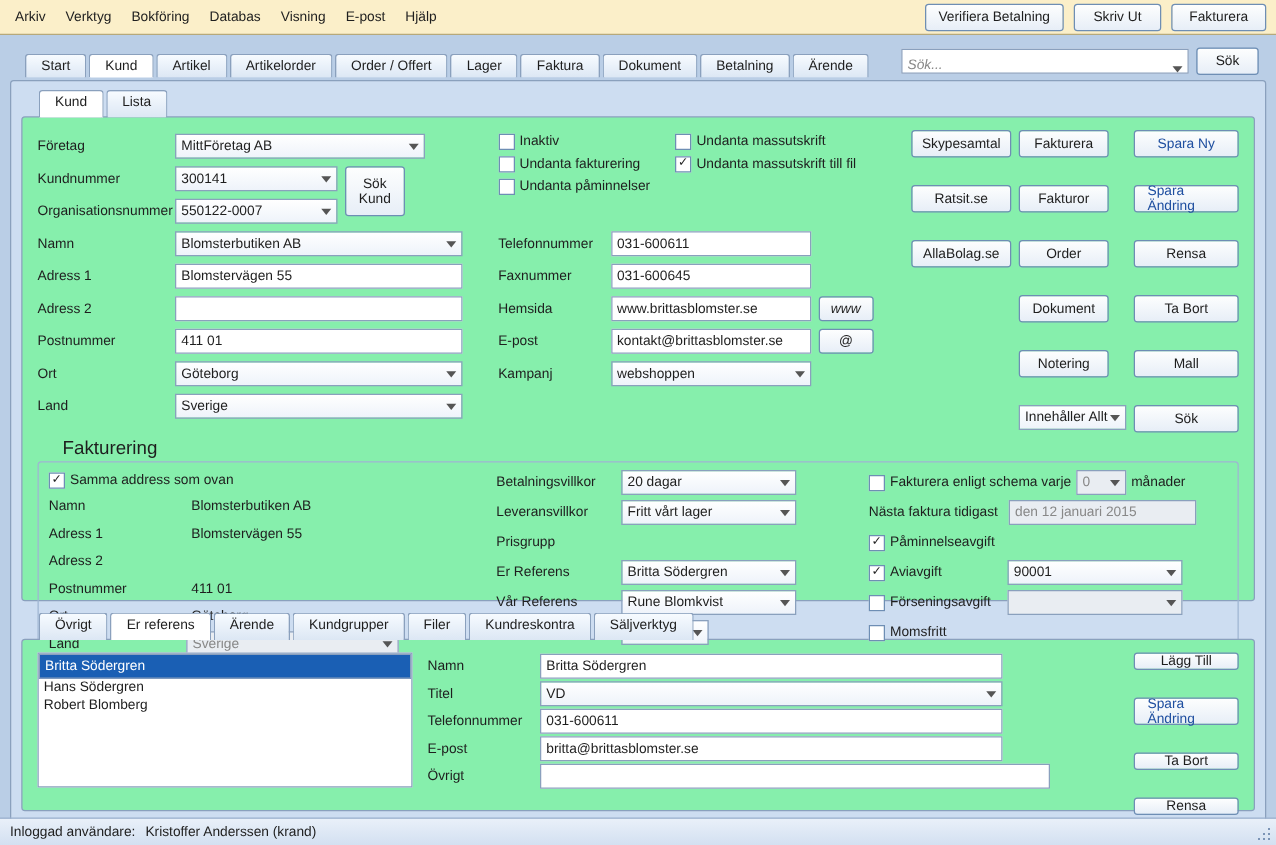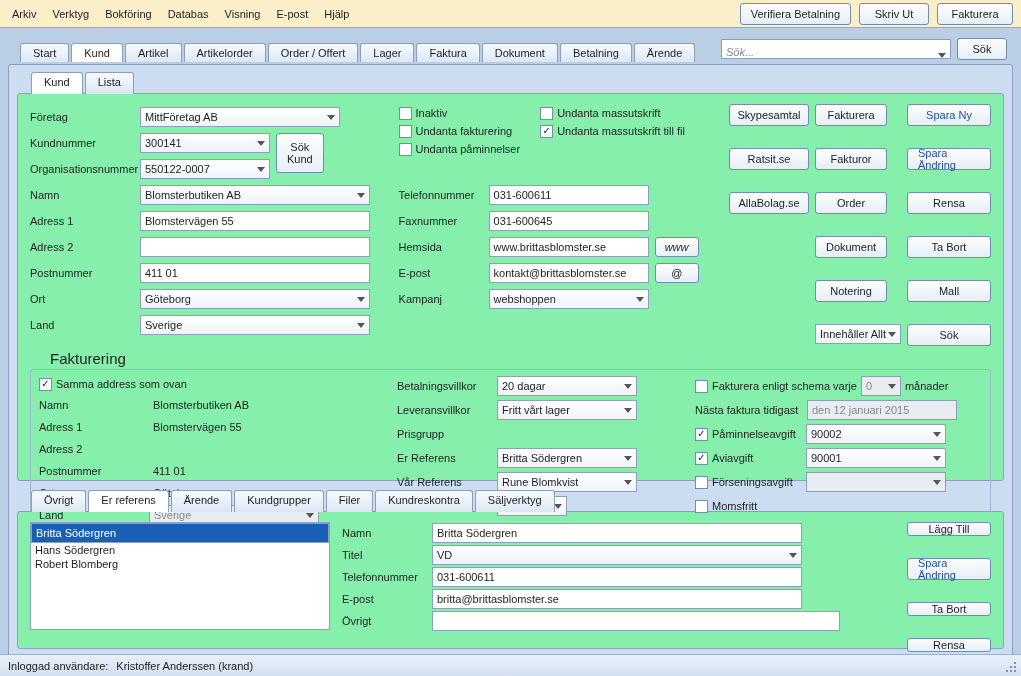--- a/index.html
+++ b/index.html
@@ -414,24 +414,20 @@
             </div>
           <span>månader</span>
           </div>
         <div class="row" style="height:24px">
             <span style="width:112px">Nästa faktura tidigast</span>
           <div class="inp disabled" style="width:150px">den 12   januari    2015</div>
           </div>
         <div class="row" style="height:24px">
             <span class="chk">✓</span>
             <span style="width:94px">Påminnelseavgift</span>
-          <div class="sel" style="width:140px">
-              <span>90002</span>
-              <span class="arrow"></span>
-            </div>
           </div>
         <div class="row" style="height:24px">
             <span class="chk">✓</span>
             <span style="width:94px">Aviavgift</span>
           <div class="sel" style="width:140px">
               <span>90001</span>
               <span class="arrow"></span>
             </div>
           </div>
         <div class="row" style="height:24px">

